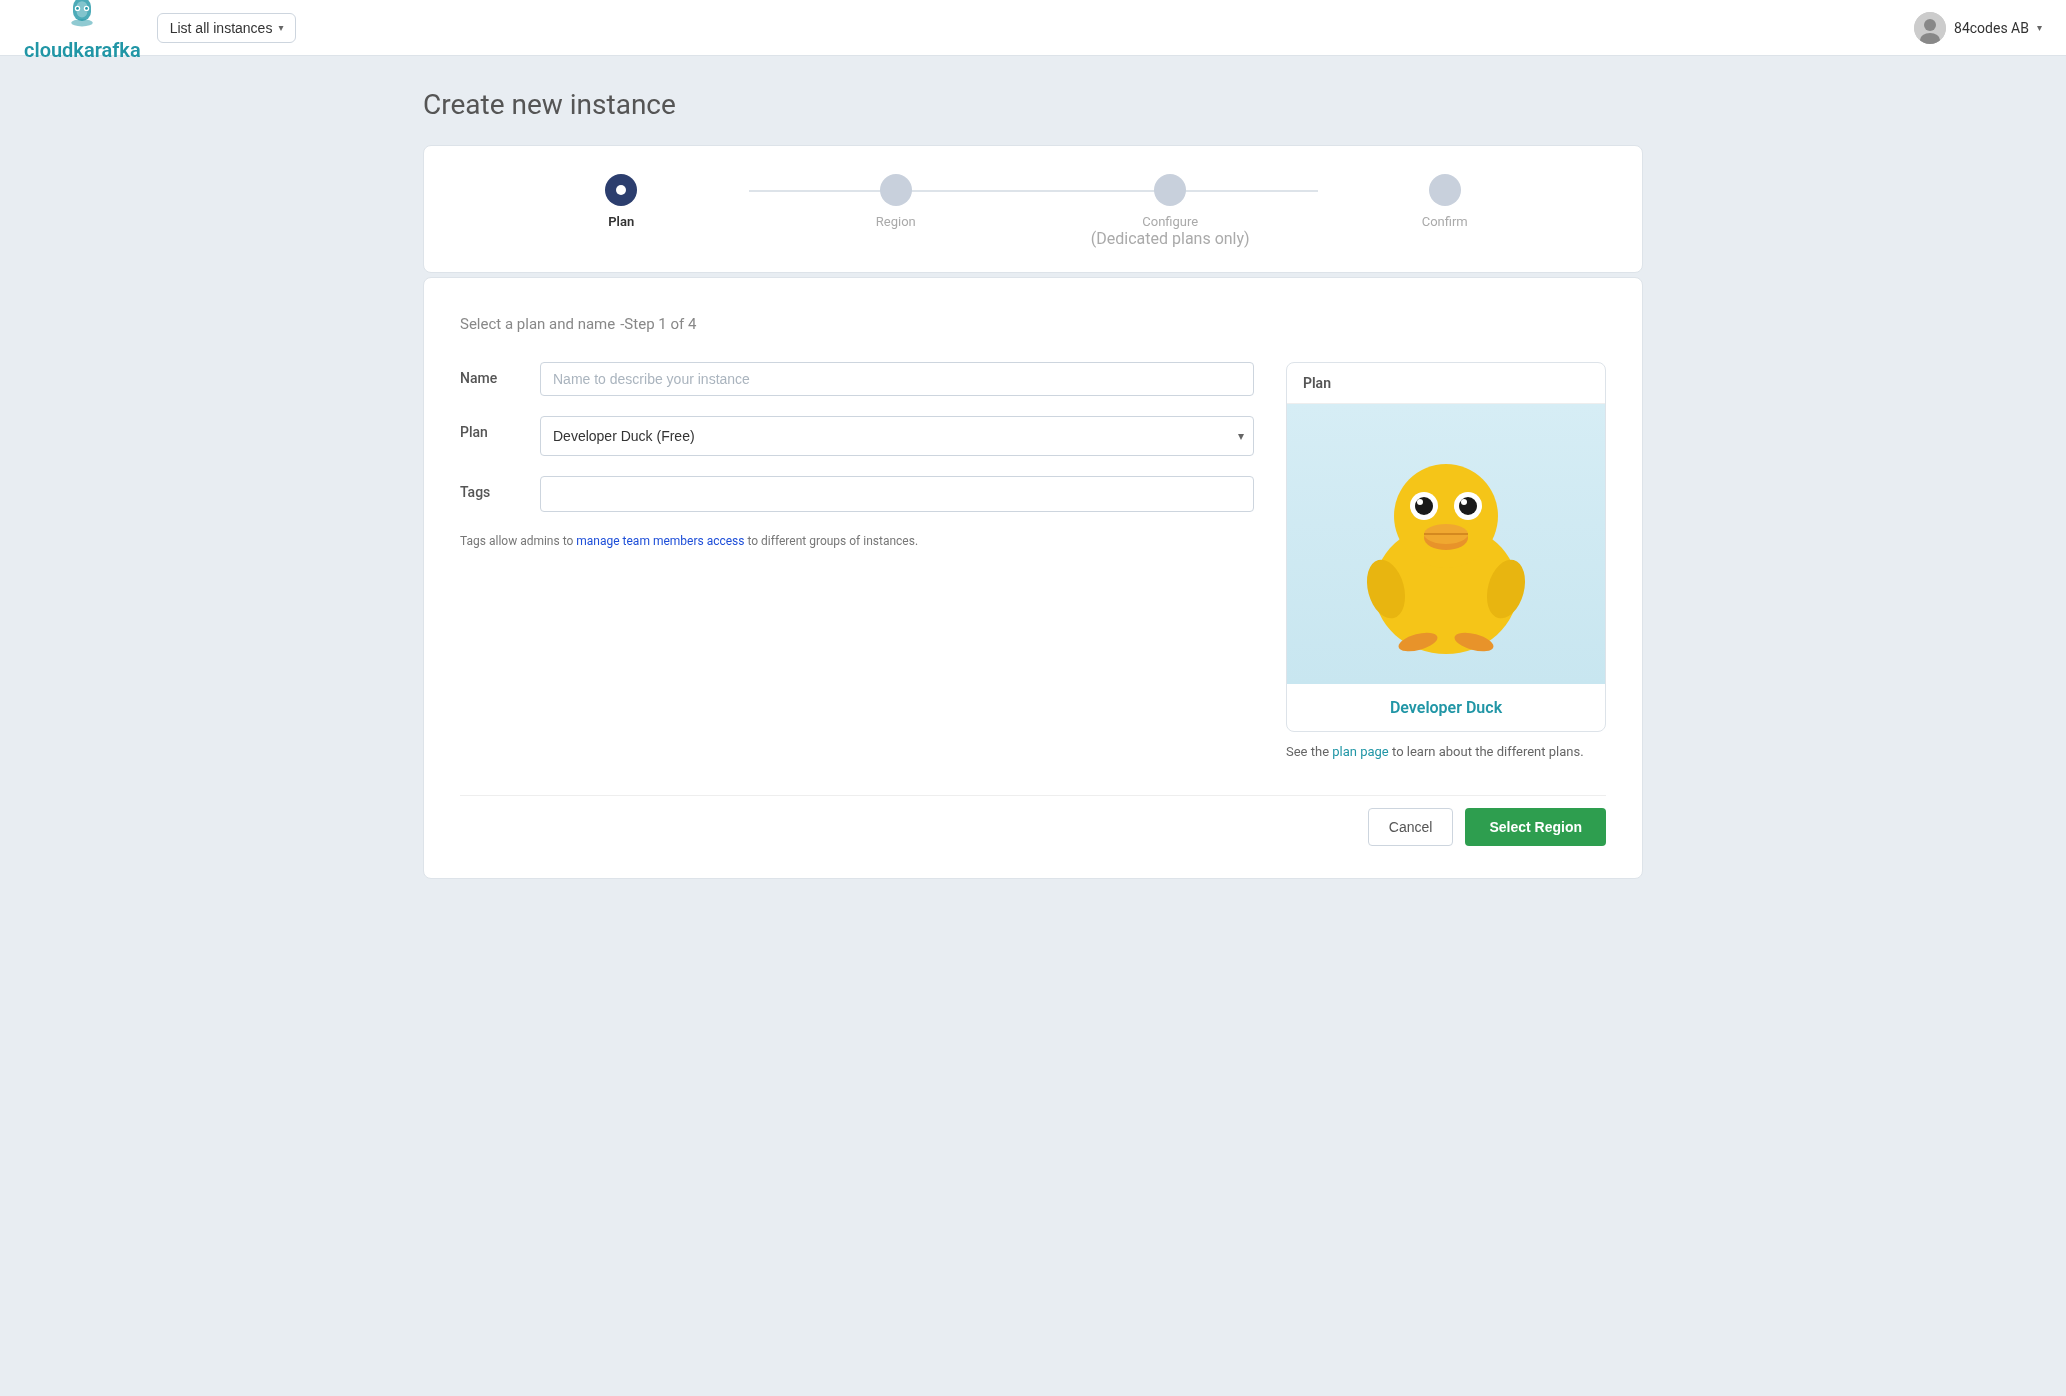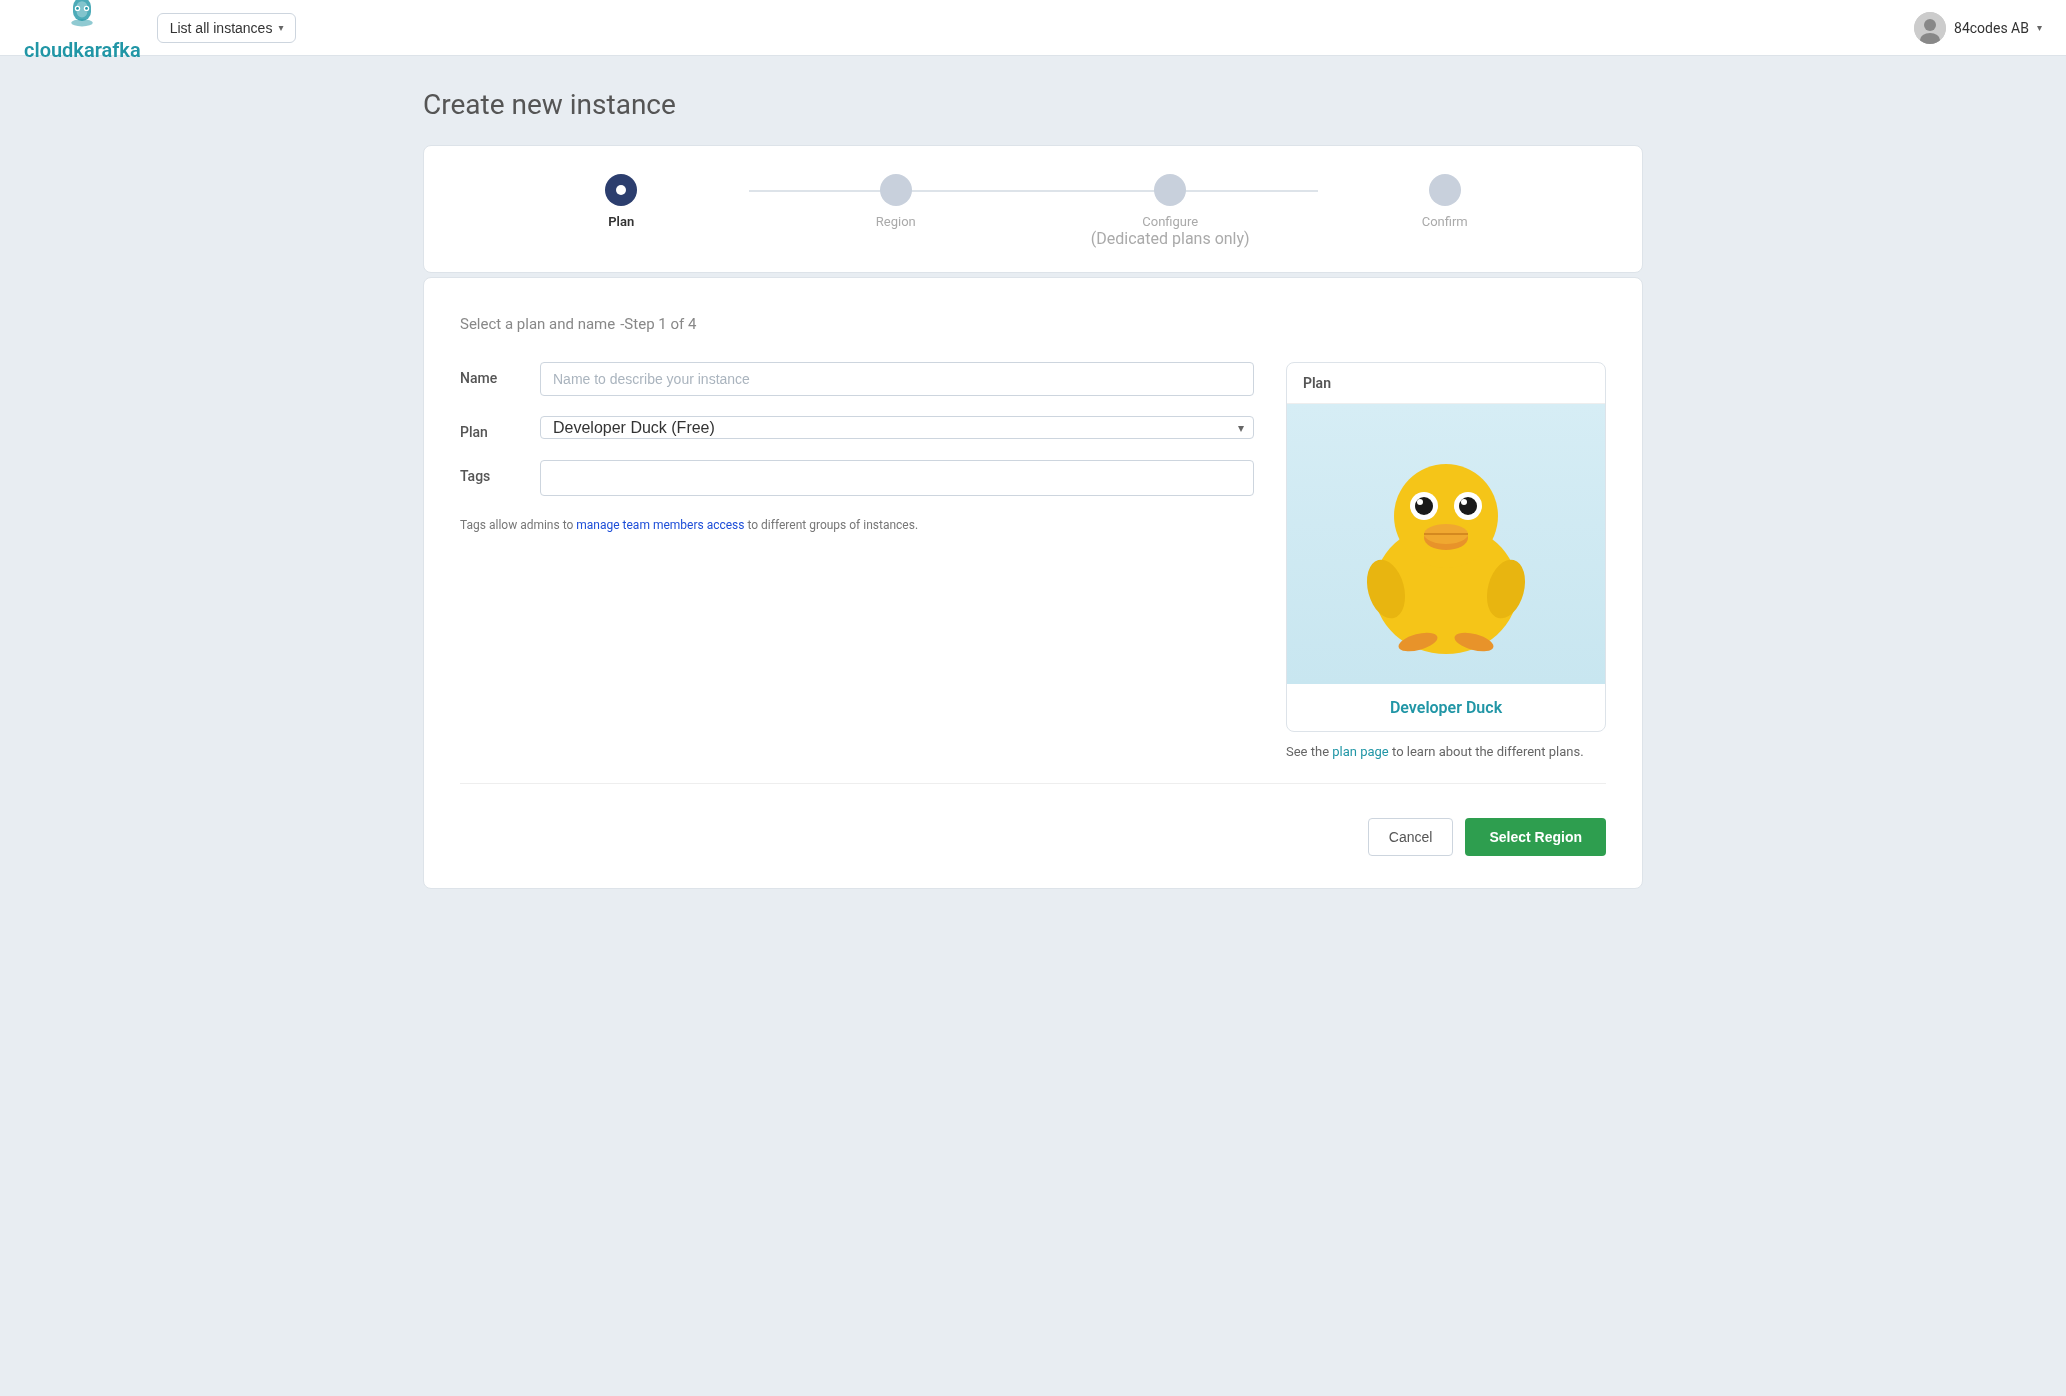--- a/index.html
+++ b/index.html
@@ -215,22 +215,22 @@
       color: #aab4be;
     }
     .form-select-wrap {
       position: relative;
       flex: 1;
     }
     .form-select {
       width: 100%;
       border: 1px solid #cdd5de;
       border-radius: 4px;
-      padding: 2px 12px;
-      font-size: 16px;
+      padding: 11px 12px;
+      font-size: 14px;
       color: #333;
       background: #fff;
       appearance: none;
       cursor: pointer;
       outline: none;
     }
     .select-arrow {
       position: absolute;
       right: 10px;
       top: 50%;
@@ -300,22 +300,22 @@
     .plan-link-text a {
       color: #2196a6;
       text-decoration: none;
     }
 
     
     .form-footer {
       display: flex;
       justify-content: flex-end;
       gap: 12px;
-      margin-top: 24px;
-      padding-top: 34px;
+      margin-top: 36px;
+      padding-top: 12px;
       border-top: 1px solid #eee;
     }
     .btn-cancel {
       padding: 10px 20px;
       border: 1px solid #cdd5de;
       border-radius: 4px;
       background: #fff;
       font-size: 14px;
       color: #555;
       cursor: pointer;

